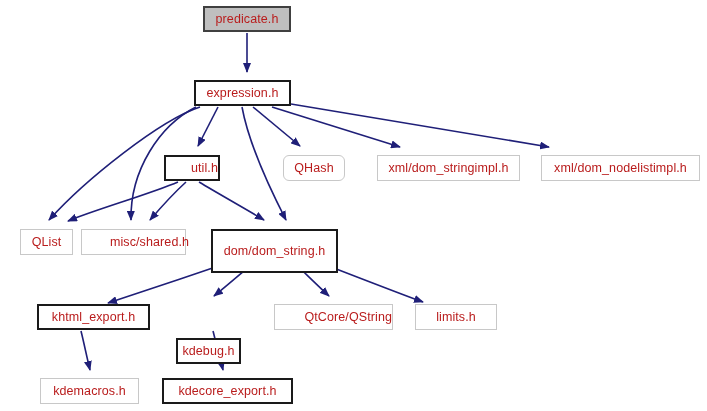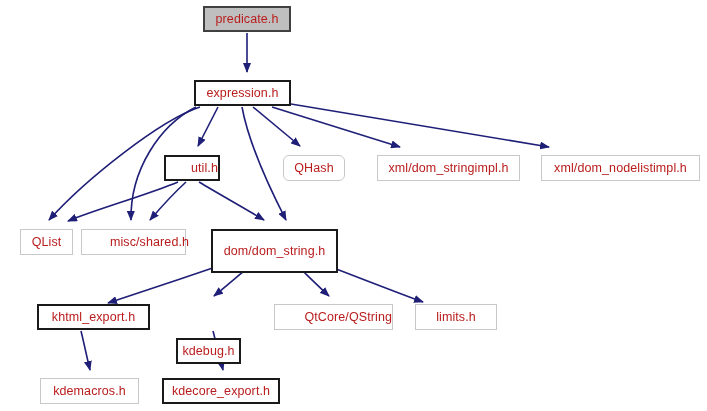--- a/index.html
+++ b/index.html
@@ -111,17 +111,17 @@
       </div>
       <div class="graph-node" style="left: 274px; top: 304px; width: 119px; height: 26px; justify-content: flex-end;">
         <span>QtCore/QString</span>
       </div>
       <div class="graph-node" style="left: 415px; top: 304px; width: 82px; height: 26px;">
         <span>limits.h</span>
       </div>
       <div class="graph-node" style="left: 40px; top: 378px; width: 99px; height: 26px;">
         <span>kdemacros.h</span>
       </div>
-      <div class="graph-node bold-node" style="left: 162px; top: 378px; width: 118px; height: 26px; text-align: right;">
+      <div class="graph-node bold-node" style="left: 162px; top: 378px; width: 131px; height: 26px; text-align: right;">
         <span>kdecore_export.h</span>
       </div>
     </div>
 </div>
 
 </body></html>

